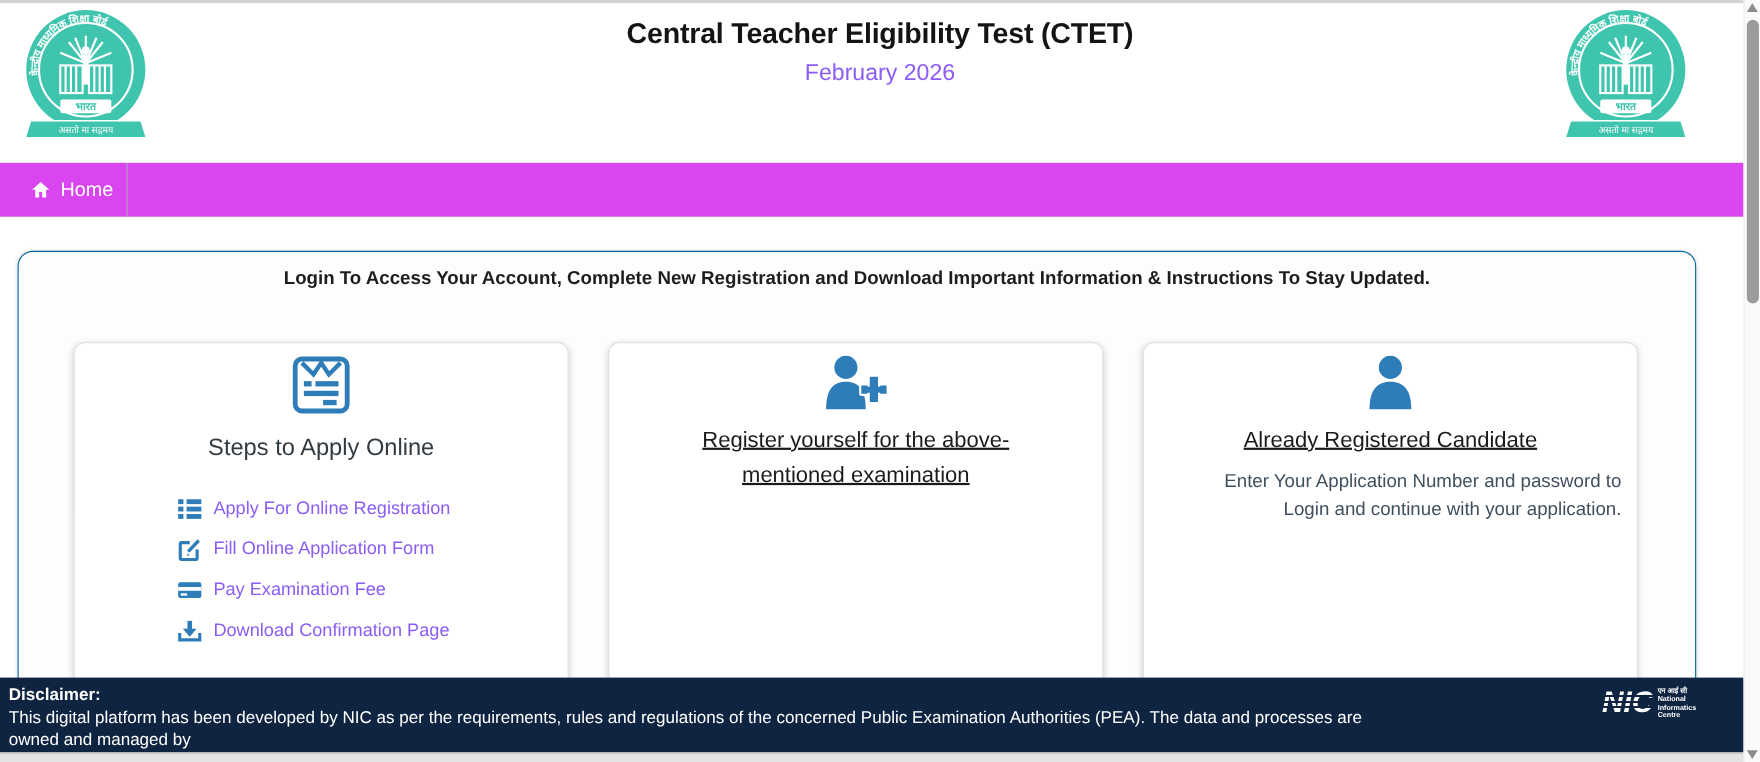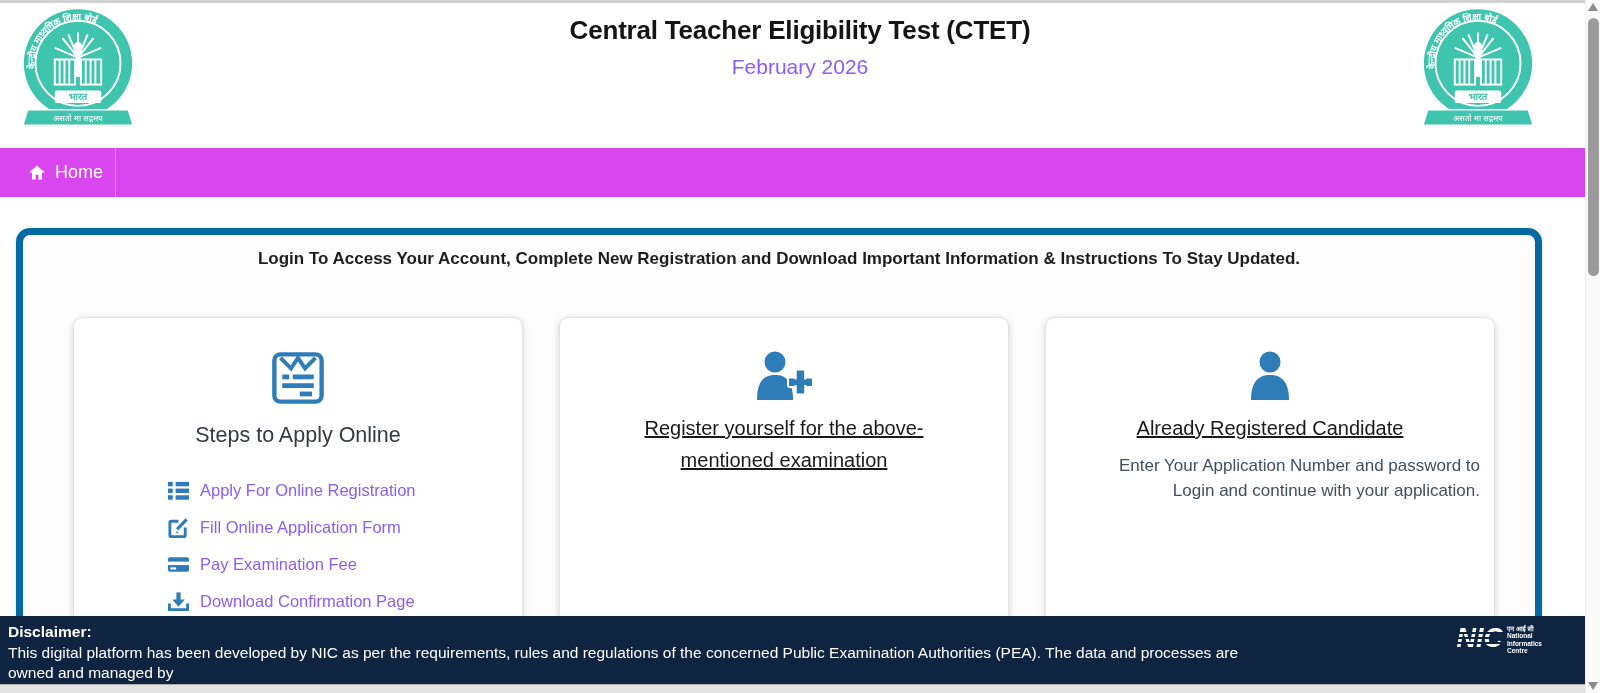--- a/index.html
+++ b/index.html
@@ -20,30 +20,30 @@
   .page-subtitle { text-align:center; margin-top:9px; font-size:21px; color:#8b5cf6; }
 
   
   .navbar { position:relative; height:49px; background:#d946ef; display:flex; align-items:center; }
   .home-link { display:flex; align-items:center; gap:9px; color:#ffffff; font-size:18px; margin-left:28px; cursor:pointer; }
   .nav-divider { position:absolute; left:115px; top:0; bottom:0; width:1px; background:#aab2bd; opacity:.85; }
 
   
   .panel {
     position:absolute; left:16px; top:228px; width:1526px; height:455px;
-    background:#fdfdfd; border:7px solid #0369a1; border-radius:14px;
+    background:#fdfdfd; border:1px solid #0369a1; border-radius:14px;
     box-shadow:0 1px 4px rgba(0,0,0,.15);
   }
   .panel-heading { text-align:center; padding:14px 30px 0 30px; font-size:17px; font-weight:bold; color:#1d1d1d; }
   .cards { position:absolute; left:50px; top:82px; display:flex; gap:36px; }
   .card {
     width:450px; height:340px; background:#ffffff;
     border:1px solid #e2e2e2; border-radius:10px;
     box-shadow:0 2px 7px rgba(0,0,0,.18);
-    padding-top:32px; text-align:center;
+    padding-top:10px; text-align:center;
   }
   .card-icon { display:block; margin:0 auto; }
   .card1-title { margin-top:17px; font-size:21.5px; color:#333a40; }
   .steps { margin:24px 0 0 93px; text-align:left; }
   .step-row { display:flex; align-items:center; gap:10px; height:37px; }
   .step-label { font-size:16.5px; color:#8b5cf6; }
   .card-link {
     display:inline-block; margin-top:10px; font-size:20px; line-height:1.6;
     color:#1a1a1a; text-decoration:underline; white-space:pre-line; cursor:pointer;
   }

